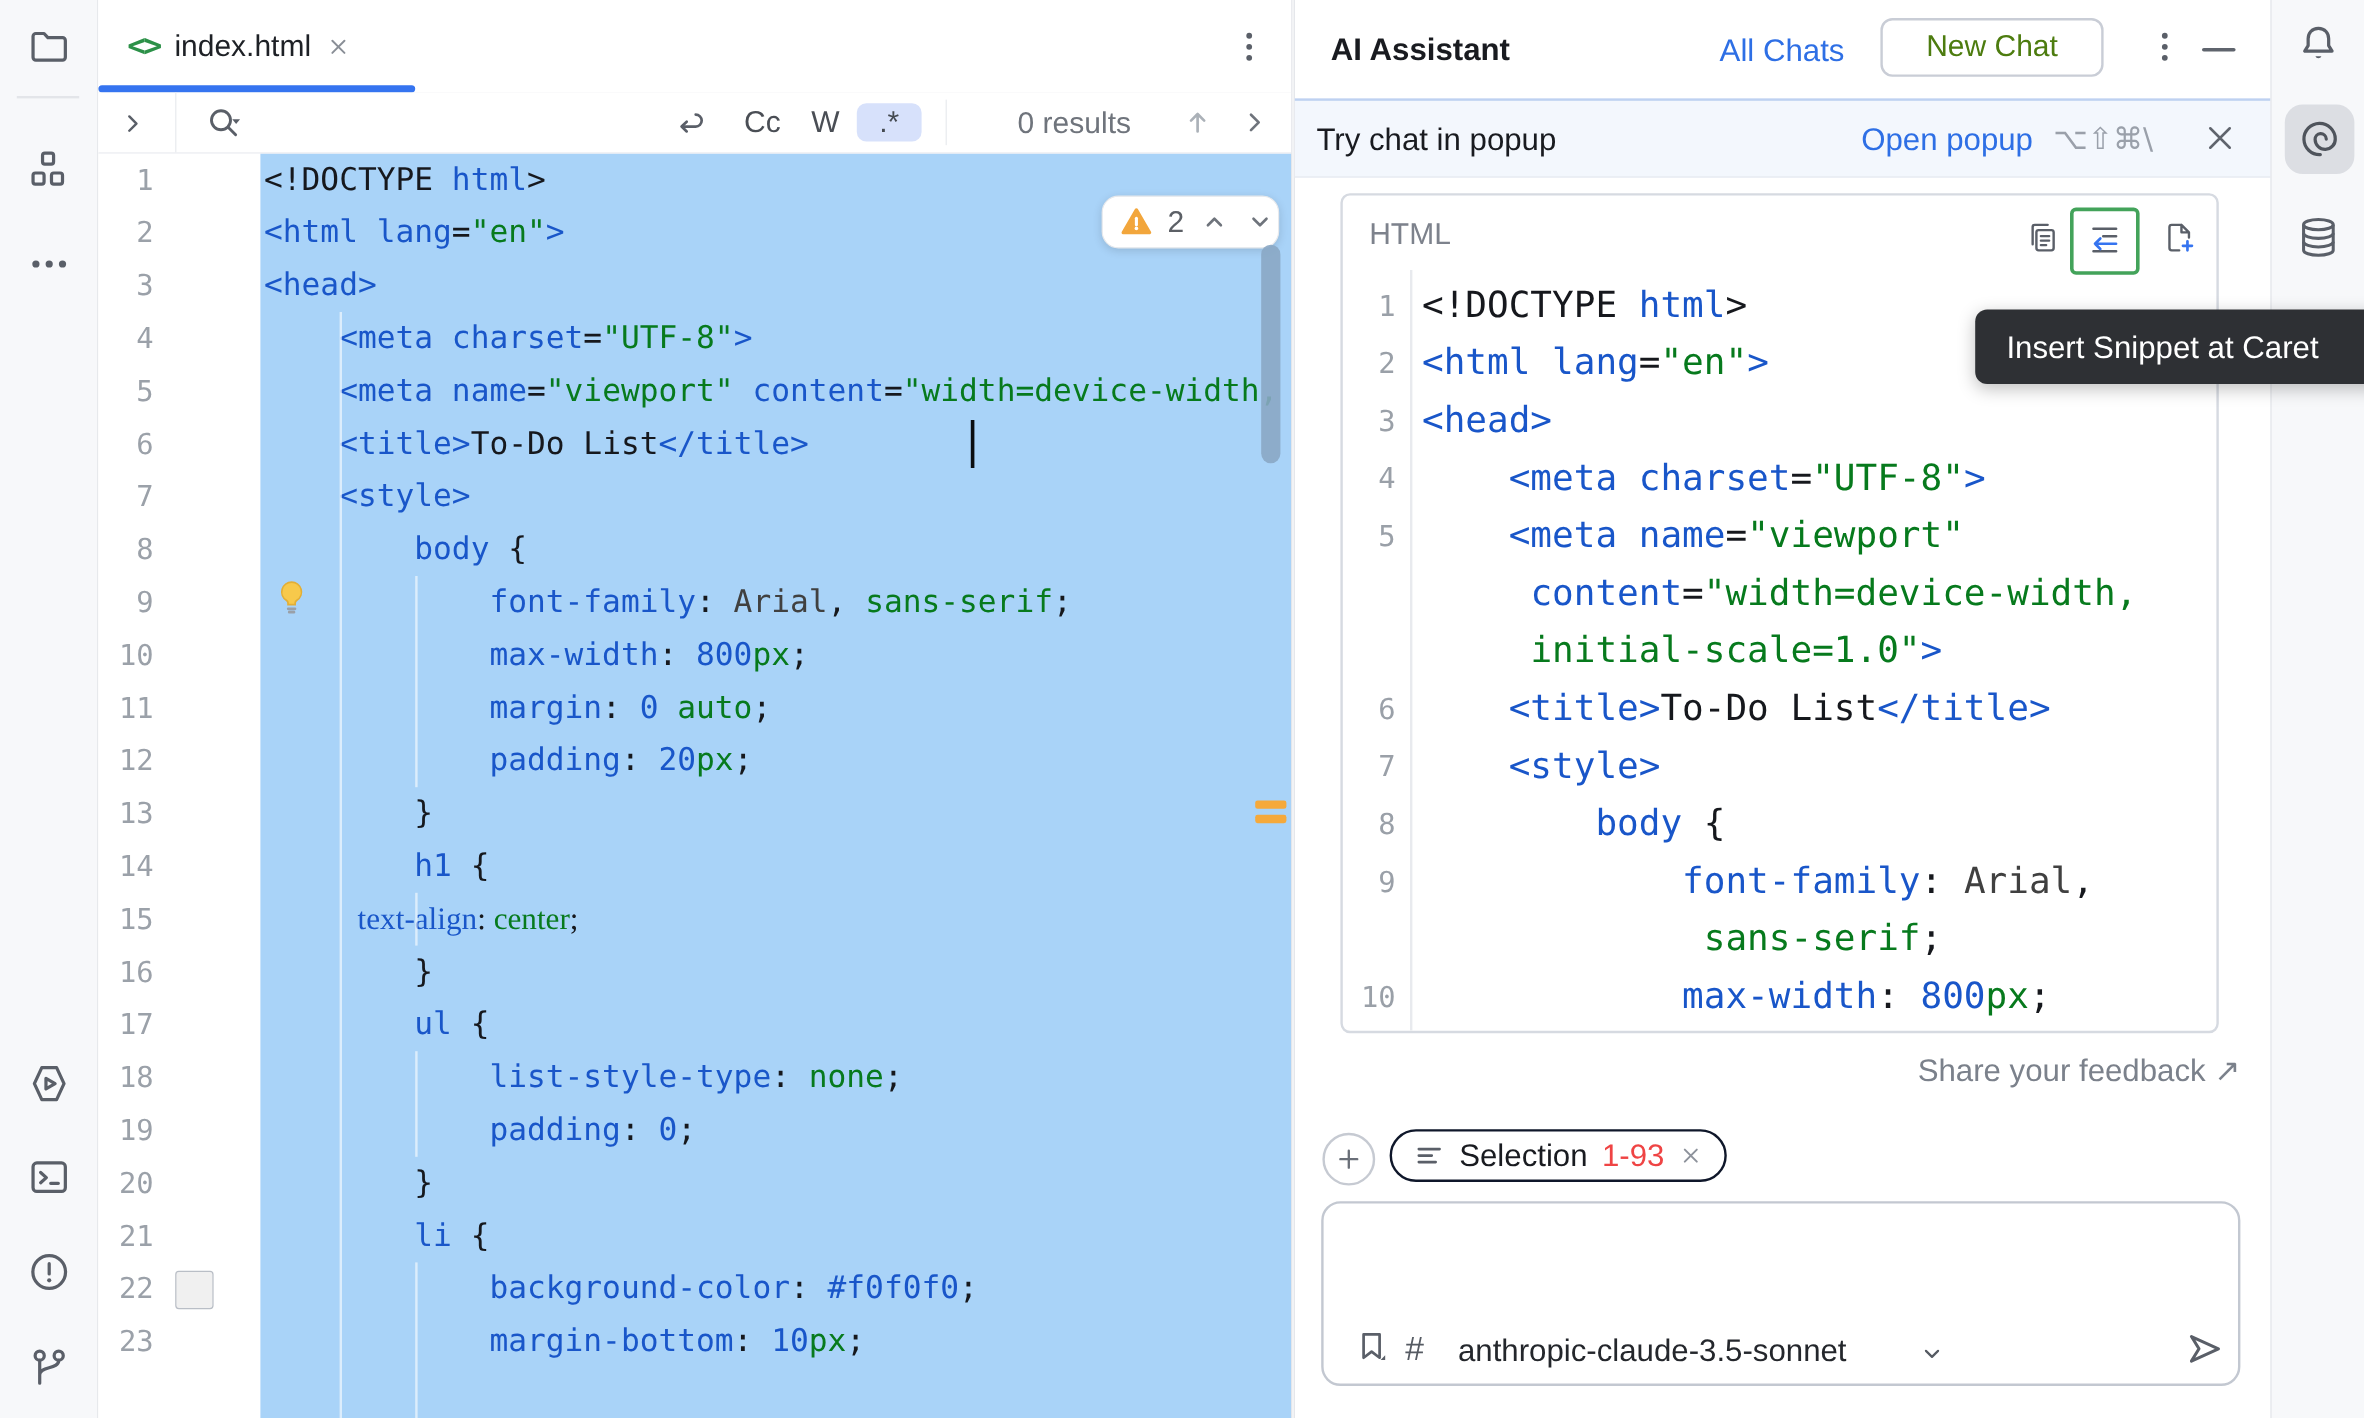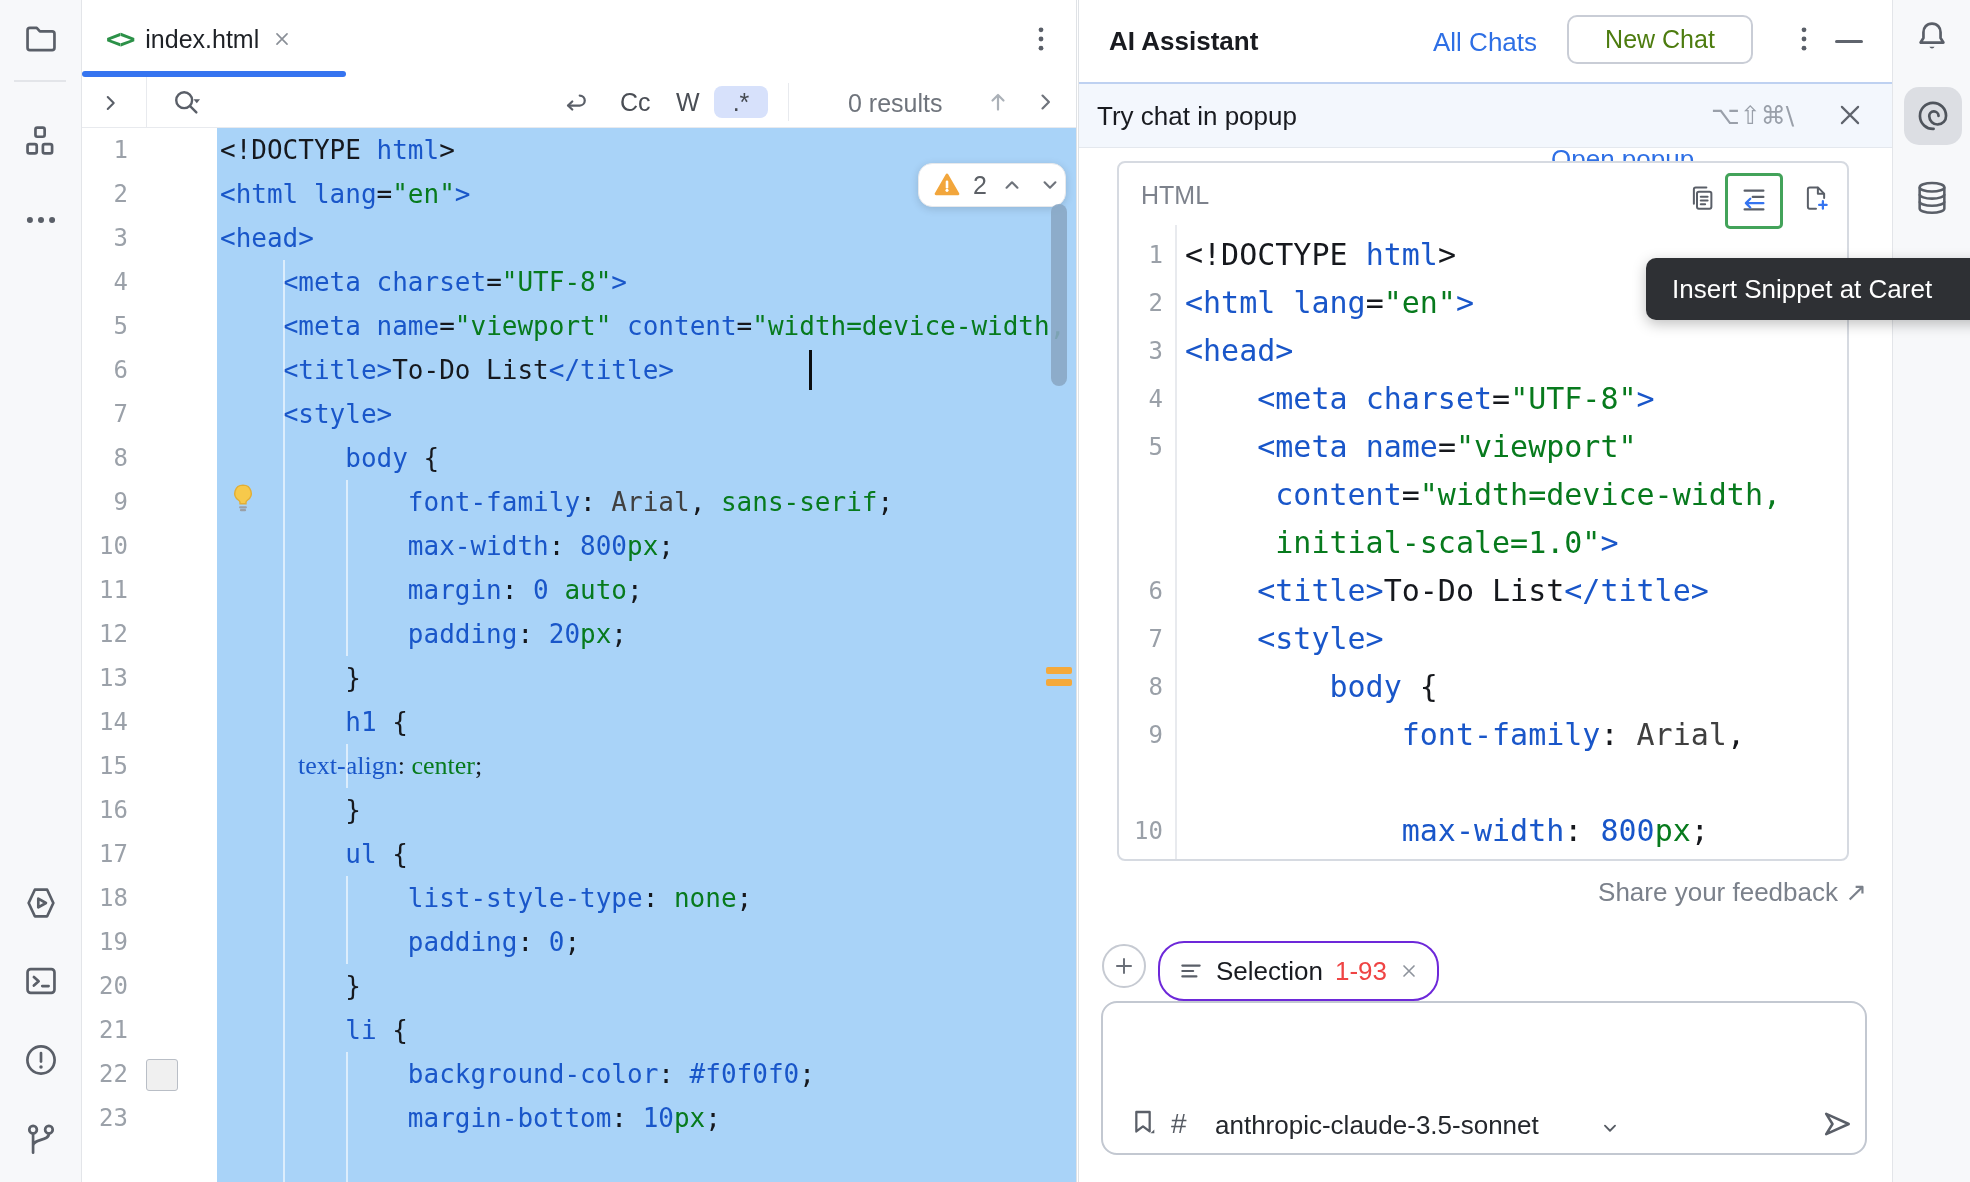--- a/index.html
+++ b/index.html
@@ -58,21 +58,21 @@
   #ai-panel{left:1078px;top:0;width:814px;height:1182px;background:#fff;border-left:1px solid #dfe2e6;}
   #ai-title{left:30px;top:26px;font-size:26px;font-weight:bold;color:#191b20;}
   #ai-allchats{left:354px;top:27px;font-size:26px;color:var(--link);}
   #ai-newchat{left:488px;top:15px;width:182px;height:45px;border:2px solid #c9cdd6;border-radius:10px;background:#fff;
      font-size:25px;color:#4d7c0f;display:flex;align-items:center;justify-content:center;}
   #ai-kebab{left:708px;top:22px;}
   #ai-min{left:756px;top:40px;width:28px;height:3px;background:#5f646d;border-radius:2px;}
   #banner{left:0;top:82px;width:814px;height:66px;background:#f3f7fd;border-top:2px solid #bed1f1;
      border-bottom:1px solid #e4e8ee;box-sizing:border-box;}
   #banner-text{left:18px;top:17px;font-size:26px;color:#191b20;}
-  #banner-open{left:472px;top:17px;font-size:26px;color:var(--link);margin-top:43px;}
+  #banner-open{left:472px;top:17px;font-size:26px;color:var(--link);}
   #banner-keys{left:632px;top:17px;font-size:25px;color:#9aa0aa;font-family:"DejaVu Sans",sans-serif;}
   #banner-close{left:756px;top:16px;}
 
   
   #card{left:38px;top:161px;width:732px;height:700px;background:#fff;border:2px solid #d6dae1;border-radius:8px;
      box-sizing:border-box;overflow:hidden;}
   #card-lang{left:22px;top:18px;font-size:25px;color:#7d828c;}
   #snip-copy{left:568px;top:20px;}
   #snip-greenbox{left:606px;top:10px;width:58px;height:56px;border:3px solid var(--greenbox);border-radius:5px;box-sizing:border-box;}
   #snip-insert{left:620px;top:22px;}
@@ -85,21 +85,21 @@
   #snip-code .cl{position:absolute;left:0;right:0;height:48px;line-height:48px;white-space:pre;
      font-family:"DejaVu Sans Mono",monospace;font-size:30px;}
   #tooltip{left:1646px;top:258px;width:360px;height:62px;background:#2e3034;border-radius:10px;z-index:40;
      color:#fff;font-size:26px;display:flex;align-items:center;padding-left:26px;box-sizing:border-box;
      box-shadow:0 4px 14px rgba(0,0,0,.25);}
   #feedback{left:422px;top:877px;width:366px;text-align:right;font-size:26px;color:#7b818b;}
 
   
   #attach-plus{left:23px;top:944px;width:44px;height:44px;border:2px solid #c6cad2;border-radius:50%;background:#fff;
      box-sizing:border-box;display:flex;align-items:center;justify-content:center;color:#6a6f78;}
-  #sel-chip{left:79px;top:941px;height:60px;border:2px solid #6d28d9;border-radius:26px;background:#fff;
+  #sel-chip{left:79px;top:941px;height:44px;border:2px solid #0f172a;border-radius:26px;background:#fff;
      box-sizing:border-box;display:inline-flex;align-items:center;gap:12px;padding:0 18px;}
   #sel-chip .t1{font-size:26px;color:#191b20;}
   #sel-chip .t2{font-size:26px;color:#ef4444;}
   #inputbox{left:22px;top:1001px;width:766px;height:154px;border:2px solid #c3c8d1;border-radius:16px;background:#fff;box-sizing:border-box;}
   #placeholder{left:42px;top:1016px;width:730px;font-size:26px;color:#99a0ab;white-space:nowrap;overflow:hidden;}
   #in-bookmark{left:48px;top:1106px;}
   #in-hash{left:92px;top:1108px;font-size:28px;color:#565b63;}
   #in-model{left:136px;top:1110px;font-size:26px;color:#24272c;}
   #in-caret{left:520px;top:1117px;color:#565b63;}
   #in-send{left:740px;top:1106px;}
@@ -377,20 +377,21 @@
         <div class="cl" style="top: 48px;"><span class="tk-b">&lt;html </span><span class="tk-b">lang</span><span class="tk-p">=</span><span class="tk-g">"en"</span><span class="tk-b">&gt;</span></div>
         <div class="cl" style="top: 96px;"><span class="tk-b">&lt;head&gt;</span></div>
         <div class="cl" style="top: 144px;"><span class="tk-p">    </span><span class="tk-b">&lt;meta </span><span class="tk-b">charset</span><span class="tk-p">=</span><span class="tk-g">"UTF-8"</span><span class="tk-b">&gt;</span></div>
         <div class="cl" style="top: 192px;"><span class="tk-p">    </span><span class="tk-b">&lt;meta </span><span class="tk-b">name</span><span class="tk-p">=</span><span class="tk-g">"viewport"</span></div>
         <div class="cl" style="top: 240px;"><span class="tk-p">     </span><span class="tk-b">content</span><span class="tk-p">=</span><span class="tk-g">"width=device-width,</span></div>
         <div class="cl" style="top: 288px;"><span class="tk-p">     </span><span class="tk-g">initial-scale=1.0"</span><span class="tk-b">&gt;</span></div>
         <div class="cl" style="top: 336px;"><span class="tk-p">    </span><span class="tk-b">&lt;title&gt;</span><span class="tk-p">To-Do List</span><span class="tk-b">&lt;/title&gt;</span></div>
         <div class="cl" style="top: 384px;"><span class="tk-p">    </span><span class="tk-b">&lt;style&gt;</span></div>
         <div class="cl" style="top: 432px;"><span class="tk-p">        </span><span class="tk-b">body</span><span class="tk-p"> {</span></div>
         <div class="cl" style="top: 480px;"><span class="tk-p">            </span><span class="tk-b">font-family</span><span class="tk-p">: </span><span class="tk-n">Arial</span><span class="tk-p">,</span></div>
+        <div class="cl" style="top: 528px;"><span class="tk-p">             </span><span class="tk-g">sans-serif</span><span class="tk-p">;</span></div>
         <div class="cl" style="top: 576px;"><span class="tk-p">            </span><span class="tk-b">max-width</span><span class="tk-p">: </span><span class="tk-b">800</span><span class="tk-g">px</span><span class="tk-p">;</span></div>
       </div>
   </div>
 
   <div id="feedback" class="abs">Share your feedback ↗</div>
 
   <div id="attach-plus" class="abs">
     <svg width="26" height="26" viewBox="0 0 24 24" fill="none" stroke="currentColor" stroke-width="1.8" stroke-linecap="round">
         <path d="M12 5.5v13M5.5 12h13"></path>
       </svg>

